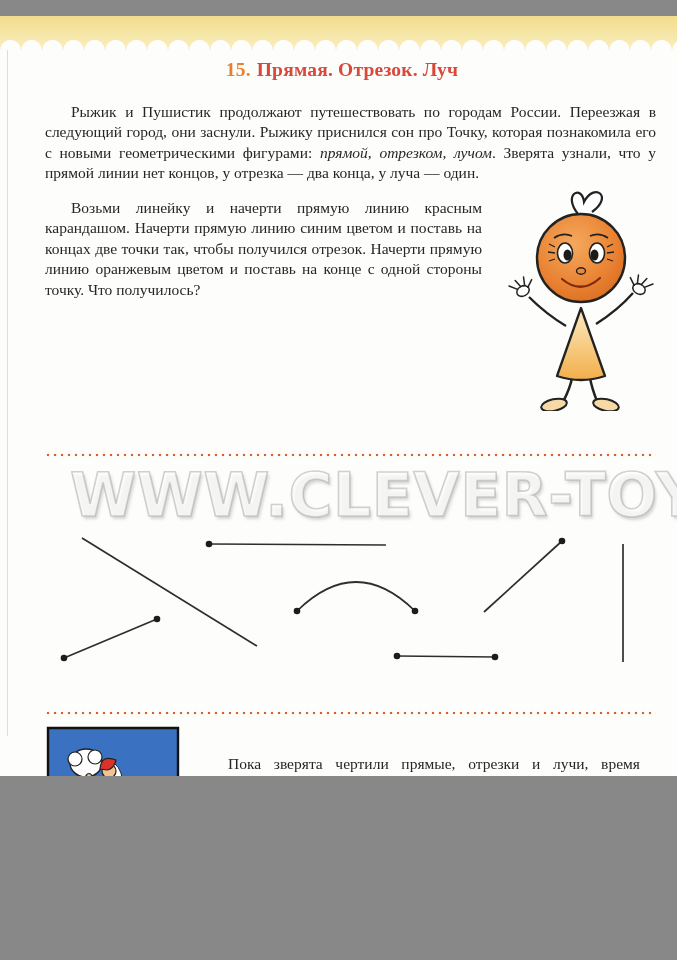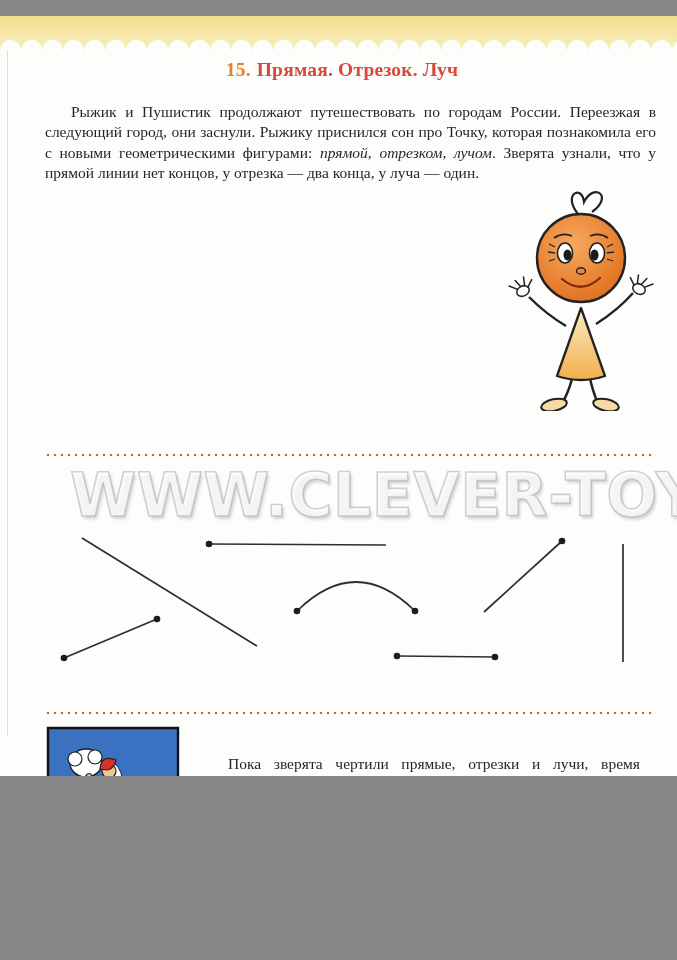--- a/index.html
+++ b/index.html
@@ -64,20 +64,21 @@
 <div class="page">
 
   <div class="band-top"></div>
   <div class="band-top-scallops"></div>
   <div class="scan-line"></div>
 
   <h1 class="title"><span class="title-num" style="color: rgb(236, 127, 43);">15.</span><span class="title-text" style="color: rgb(217, 72, 59);">Прямая. Отрезок. Луч</span></h1>
 
   <p class="para p1"><span>Рыжик и Пушистик продолжают путешествовать по городам России. Переезжая в следующий город, они заснули. Рыжику приснился сон про Точку, которая познакомила его с новыми геометрическими фигурами: </span><span class="it">прямой</span><span>, </span><span class="it">отрезком</span><span>, </span><span class="it">лучом</span><span>. Зверята узнали, что у прямой линии нет концов, у отрезка — два конца, у луча — один.</span></p>
 
+  <p class="para p2">Возьми линейку и начерти прямую линию красным карандашом. Начерти прямую линию синим цветом и поставь на концах две точки так, чтобы получился отрезок. Начерти прямую линию оранжевым цветом и поставь на конце с одной стороны точку. Что получилось?</p>
 
   <svg class="character-svg" width="158" height="225" viewBox="0 0 158 225">
     <defs>
       <radialGradient id="hg" cx="42%" cy="34%" r="75%">
         <stop offset="0" stop-color="#f4a95e"></stop>
         <stop offset="0.6" stop-color="#ea8434"></stop>
         <stop offset="1" stop-color="#d96b1d"></stop>
       </radialGradient>
       <linearGradient id="dg" x1="0" y1="0" x2="0" y2="1">
         <stop offset="0" stop-color="#fcecc4"></stop>

